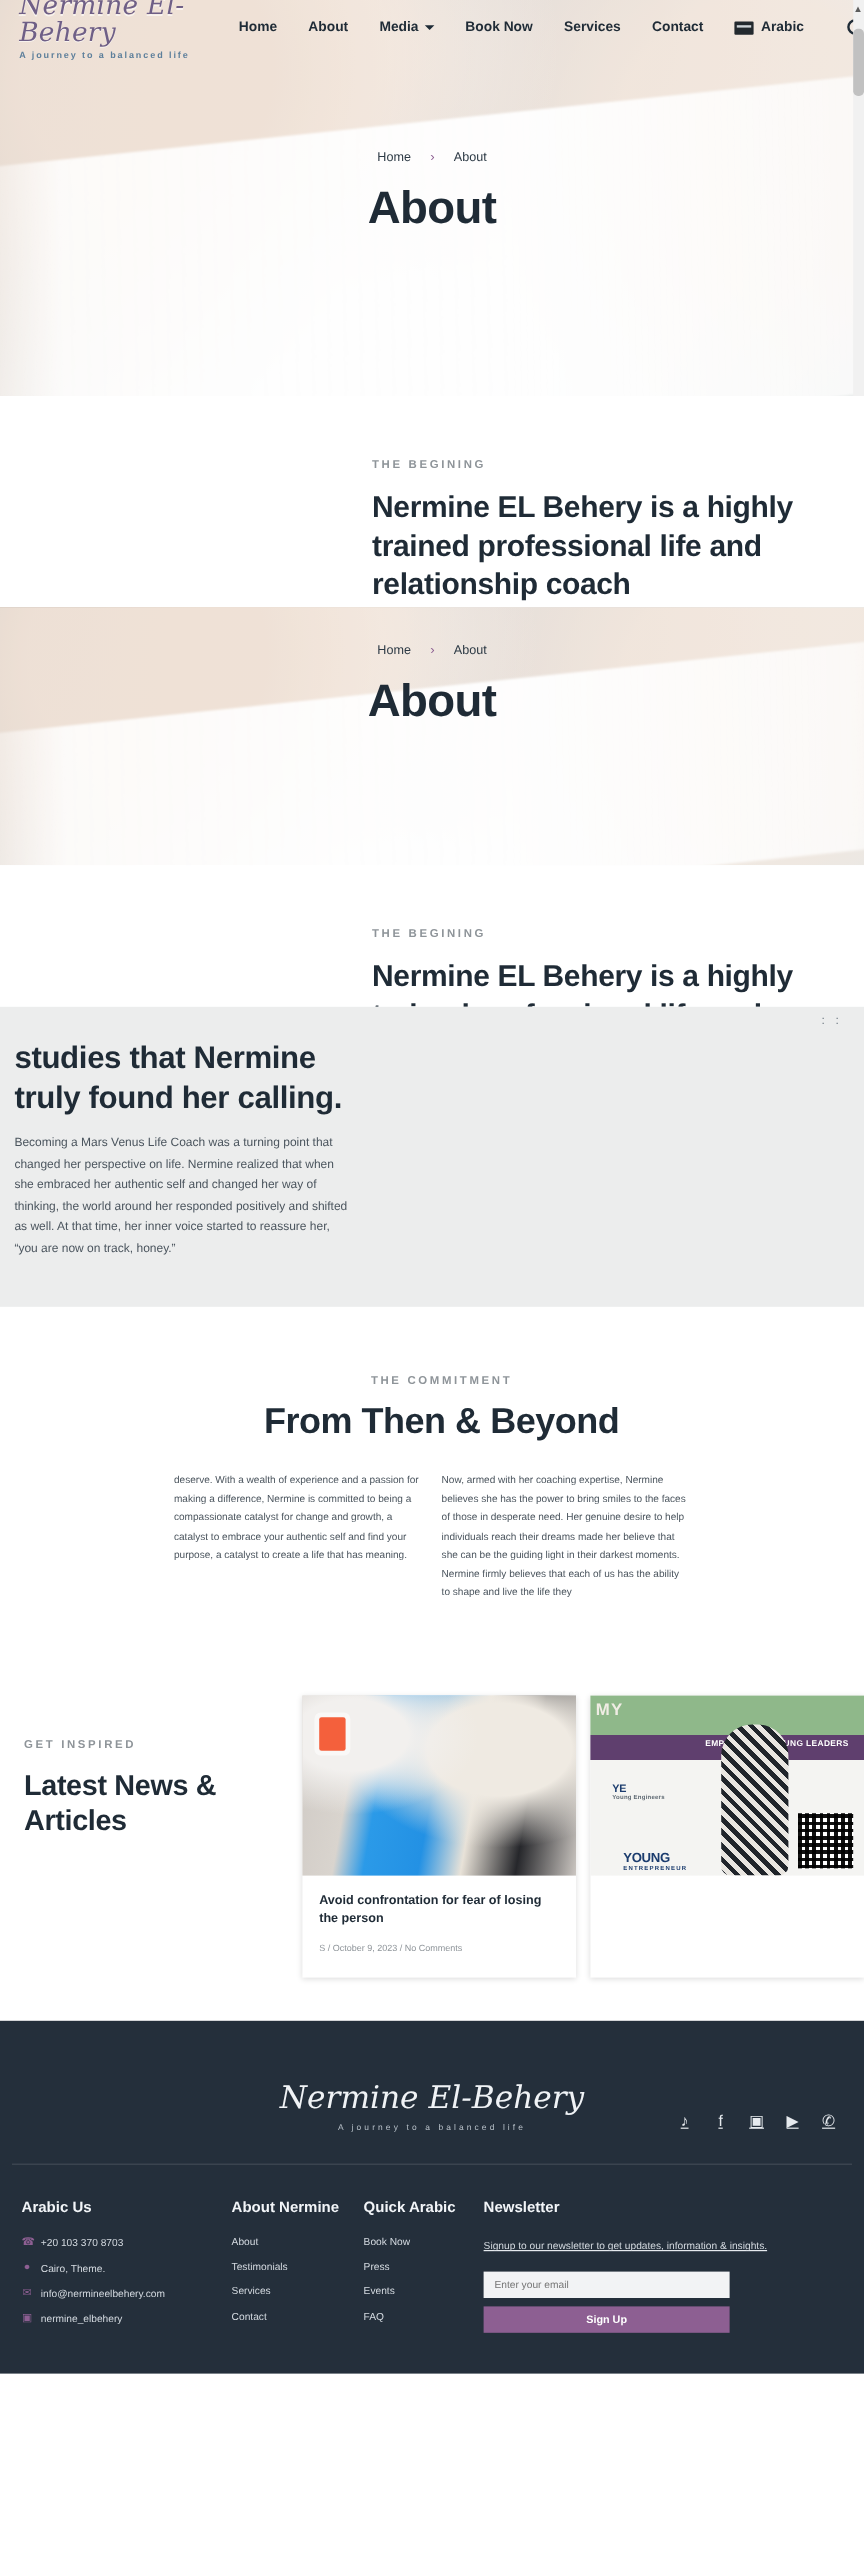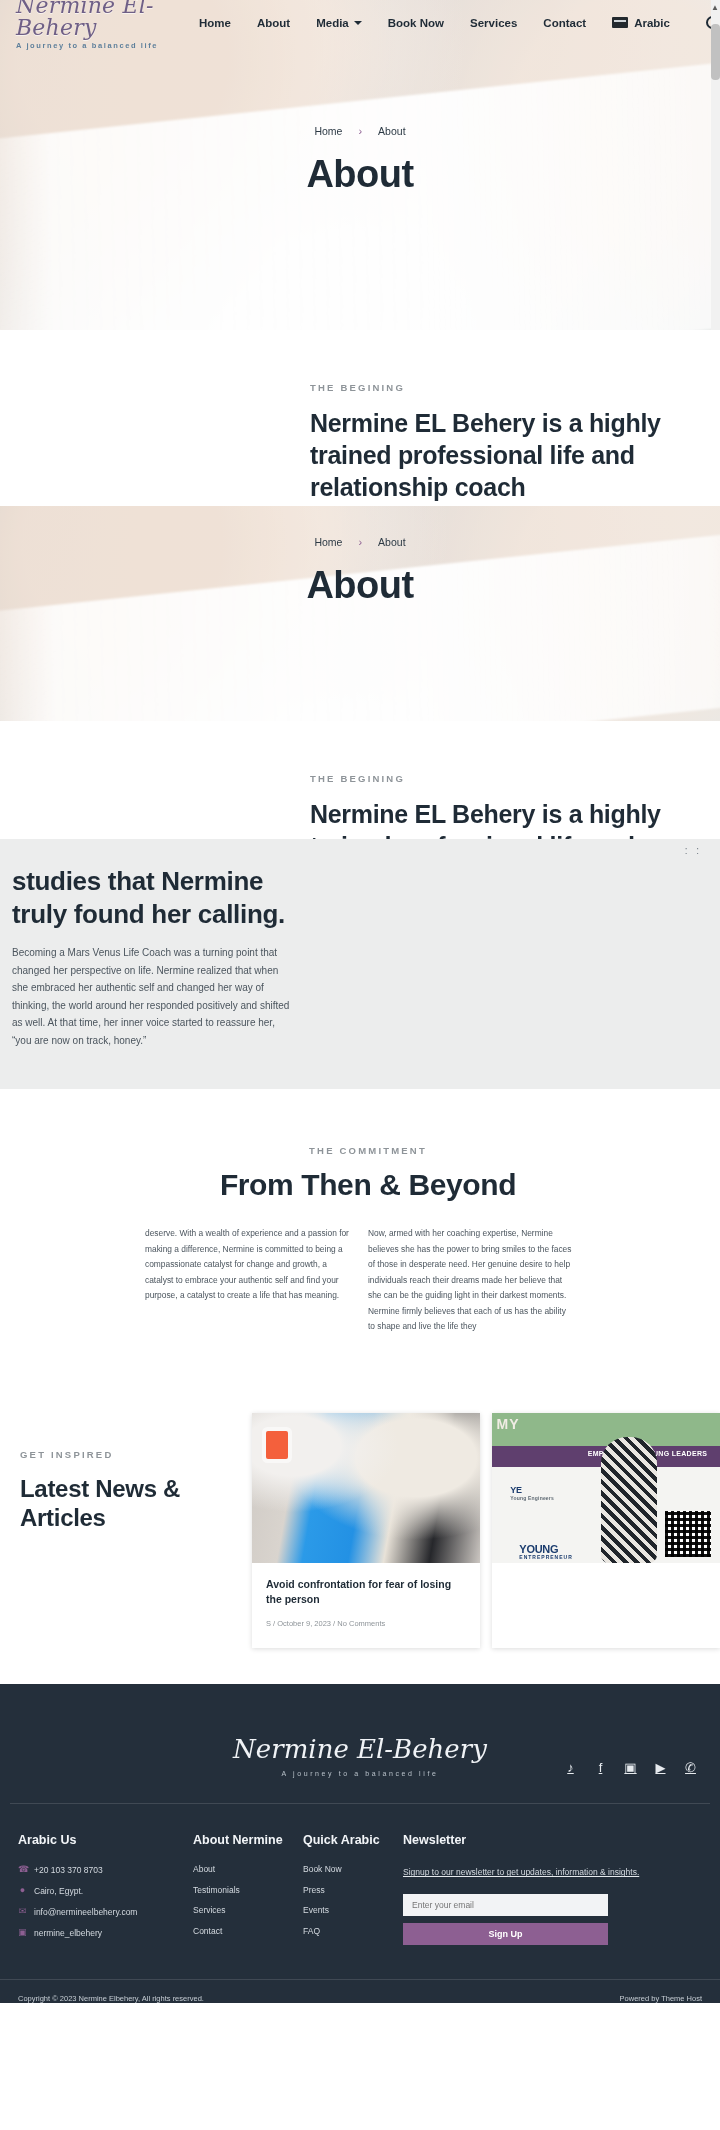--- a/index.html
+++ b/index.html
@@ -60,21 +60,21 @@
     color: #5d7f9b;
     font-weight: 600;
   }
   .nav { display: flex; align-items: center; gap: 26px; margin-left: 8px; }
   .nav-link {
     font-size: 11.5px; font-weight: 700; color: #1f2b36;
     text-decoration: none; white-space: nowrap;
     display: flex; align-items: center; gap: 5px;
   }
   .caret { width:0;height:0;border-left:4px solid transparent;border-right:4px solid transparent;border-top:4px solid #1f2b36; display:inline-block; }
-  .lang { display:flex; align-items:center; gap:6px; margin-left: 26px; }
+  .lang { display:flex; align-items:flex-end; gap:6px; margin-left: 26px; }
   .flag { width: 16px; height: 11px; background:#23292e; border-radius:1px; position:relative; display:inline-block; }
   .flag::after{content:"";position:absolute;left:2px;top:3px;width:12px;height:2px;background:#cfd4d8;}
   .search-btn { margin-left: 36px; display:flex; align-items:center; }
   .search-ico { width:13px;height:13px;border:2px solid #1f2b36;border-radius:50%; position:relative; display:inline-block;}
   .search-ico::after{content:"";position:absolute;right:-5px;bottom:-4px;width:7px;height:2px;background:#1f2b36;transform:rotate(45deg);}
   .scrollbar-top { position:absolute; right:0; top:0; width:9px; height:330px; background:#f1f1f1; z-index:9; }
   .scrollbar-thumb { position:absolute; right:0; top:24px; width:9px; height:56px; background:#c1c1c1; border-radius:4px; z-index:10; }
   .scroll-arrow { position:absolute; right:1px; top:3px; z-index:11; font-size:8px; color:#5c5c5c; }
 
   .hero-body { position:relative; z-index:4; text-align:center; padding-top: 80px; }
@@ -376,21 +376,21 @@
   <div class="footer-cols">
     <div class="fcol1">
       <div class="fh"><span>Arabic Us</span></div>
       <ul class="flist">
         <li>
             <span class="ci">☎</span>
             <span>+20 103 370 8703</span>
           </li>
         <li>
             <span class="ci">●</span>
-            <span>Cairo, Egypt.</span>
+            <span>Cairo, Theme.</span>
           </li>
         <li>
             <span class="ci">✉</span>
             <span>info@nermineelbehery.com</span>
           </li>
         <li>
             <span class="ci">▣</span>
             <span>nermine_elbehery</span>
           </li>
       </ul>
@@ -433,17 +433,13 @@
     </div>
 
     <div class="fcol4">
       <div class="fh"><span>Newsletter</span></div>
       <div class="news-text">Signup to our newsletter to get updates, information &amp; insights.</div>
       <input class="email-input" type="email" placeholder="Enter your email" style="">
       <button class="signup-btn">Sign Up</button>
     </div>
   </div>
 
-  <div class="footer-bottom">
-    <span>Copyright © 2023 Nermine Elbehery, All rights reserved.</span>
-    <span>Powered by Theme Host</span>
-  </div>
 </footer>
 
 </body></html>

